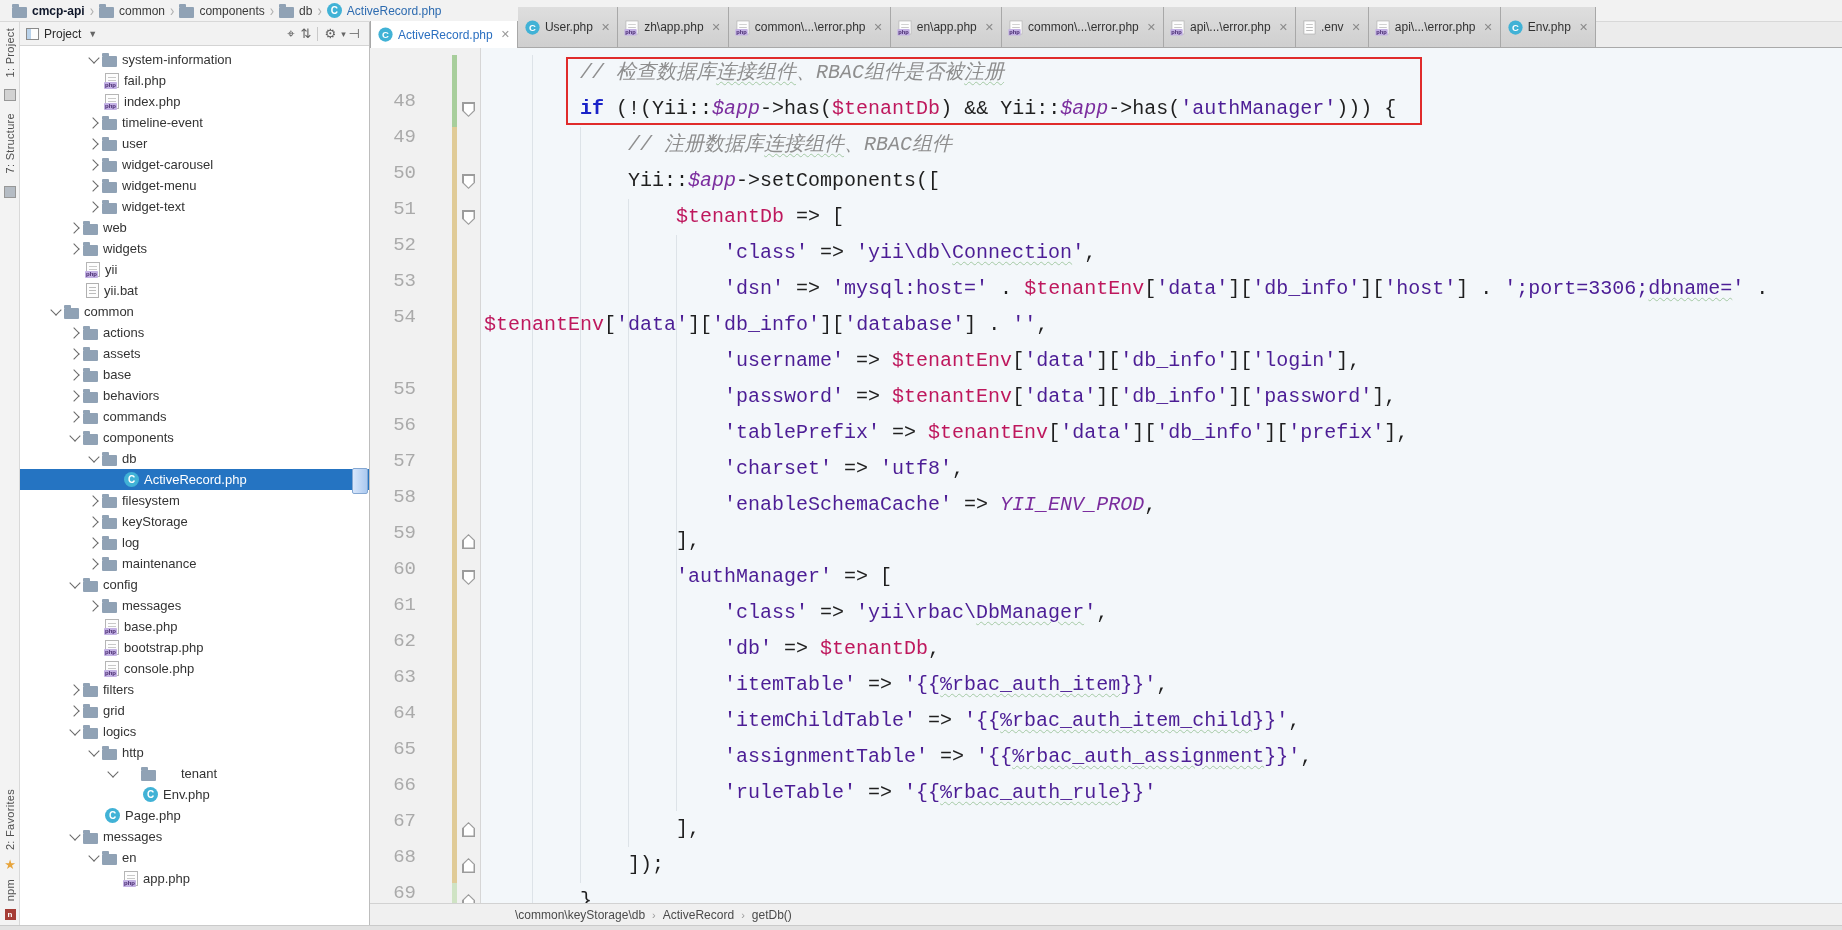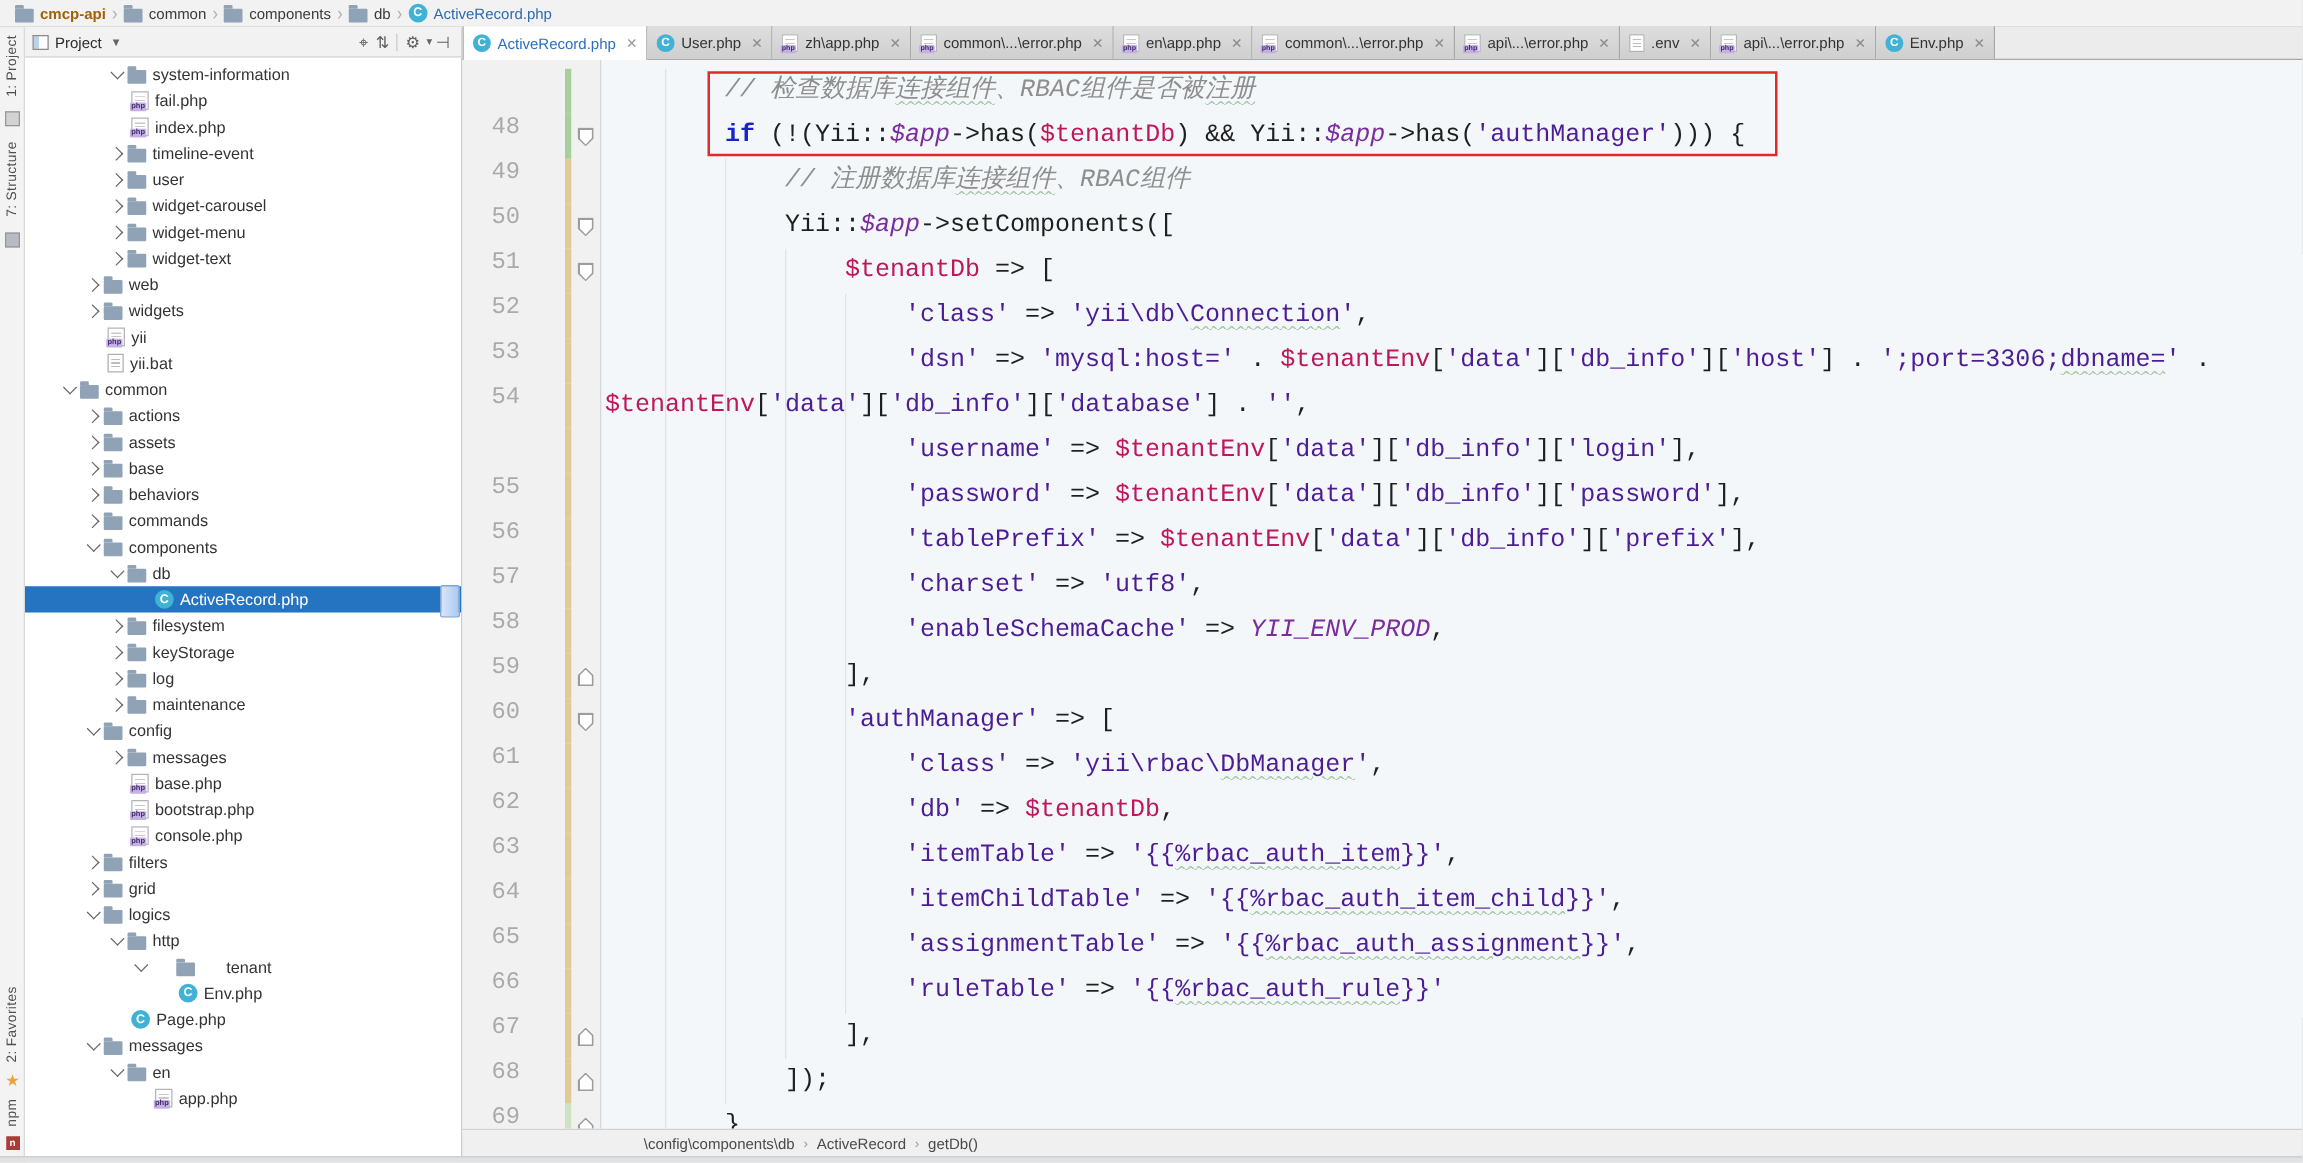--- a/index.html
+++ b/index.html
@@ -2,21 +2,21 @@
 <html><head>
 <meta charset="utf-8">
 <style>
   html,body{margin:0;padding:0;background:#d7d7d7;font-family:"Liberation Sans","DejaVu Sans",sans-serif;}
   .app{position:relative;width:1842px;height:930px;background:#ffffff;overflow:hidden;font-size:12px;color:#333;}
 
   
   .crumb-top{position:absolute;left:0;top:0;width:1842px;height:22px;background:#f2f2f2;border-bottom:1px solid #d8d8d8;display:flex;align-items:center;padding-left:8px;box-sizing:border-box;}
   .crumb-item{display:flex;align-items:center;gap:5px;padding:0 4px;height:22px;}
   .crumb-item .lbl{font-size:12px;color:#3a3a3a;}
-  .crumb-item.bold .lbl{font-weight:bold;color:#a16207;}
+  .crumb-item.bold .lbl{font-weight:bold;color:#0f172a;}
   .crumb-item.blue .lbl{color:#2d6bb0;}
   .crumb-sep{color:#b0b0b0;font-size:13px;margin:0 1px;transform:scaleY(1.25);}
 
   
   .tool-strip{position:absolute;left:0;top:22px;width:20px;height:908px;background:#f3f3f3;border-right:1px solid #d9d9d9;box-sizing:border-box;}
   .strip-top{position:absolute;top:6px;left:0;width:20px;display:flex;flex-direction:column;align-items:center;gap:12px;}
   .strip-bottom{position:absolute;bottom:10px;left:0;width:20px;display:flex;flex-direction:column;align-items:center;gap:8px;}
   .vtext{writing-mode:vertical-rl;transform:rotate(180deg);font-size:11px;color:#4f4f4f;letter-spacing:.3px;}
   .mini-ic{width:12px;height:12px;background:#d2d2d2;border:1px solid #979797;box-sizing:border-box;}
   .mini-ic.dark{background:#b5bcc4;}
@@ -50,21 +50,21 @@
   .ic-class{width:15px;height:15px;border-radius:50%;background:#41b2d6;color:#fff;font:bold 10px/15px "Liberation Sans",sans-serif;text-align:center;}
   .ic-class::after{content:"C";}
   .ic-php{width:14px;height:15px;background:#fdfdfd;border:1px solid #b5b5b5;box-sizing:border-box;}
   .ic-php::before{content:"";position:absolute;left:2px;top:3px;right:2px;height:7px;background:repeating-linear-gradient(#c9c9c9 0 1px,transparent 1px 3px);}
   .ic-php::after{content:"php";position:absolute;left:-2px;bottom:-2px;background:#c3b1e4;color:#46296e;font:bold 6px/7px "Liberation Sans",sans-serif;padding:0 1px;border-radius:1px;}
   .ic-text{width:13px;height:15px;background:#fdfdfd;border:1px solid #b0b0b0;box-sizing:border-box;}
   .ic-text::before{content:"";position:absolute;left:2px;top:3px;right:2px;height:9px;background:repeating-linear-gradient(#bdbdbd 0 1px,transparent 1px 3px);}
 
   
   .tabbar{position:absolute;left:370px;top:22px;width:1472px;height:26px;background:#ececec;border-bottom:1px solid #a9a9a9;display:flex;align-items:flex-end;box-sizing:border-box;}
-  .tab{height:26px;display:flex;align-items:center;gap:5px;padding:0 7px;font-size:12px;color:#333;background:linear-gradient(#dedede,#cfcfcf);border-right:1px solid #a8a8a8;box-sizing:border-box;white-space:nowrap;}
+  .tab{height:40px;display:flex;align-items:center;gap:5px;padding:0 7px;font-size:12px;color:#333;background:linear-gradient(#dedede,#cfcfcf);border-right:1px solid #a8a8a8;box-sizing:border-box;white-space:nowrap;}
   .tab .x{color:#8a8a8a;font-size:11px;margin-left:3px;}
   .tab.active{background:#ffffff;color:#2a6fc0;margin-bottom:-1px;height:27px;border-left:1px solid #a8a8a8;}
   .tab.active .x{color:#9a9a9a;}
   .tab .ic-class,.tab .ic-php,.tab .ic-text{transform:scale(.95);}
 
   
   .editor{position:absolute;left:370px;top:48px;width:1472px;height:855px;background:#f3f7fa;overflow:hidden;}
   .gutter-bg{position:absolute;left:0;top:0;width:111px;height:100%;background:#f1f1f1;border-right:1px solid #d6d6d6;box-sizing:border-box;}
   .gm{position:absolute;left:82px;width:5px;}
   .gm.a{background:#a8ce9c;}
@@ -618,21 +618,21 @@
         </div>
         <div class="fold close" style="top: 846px;">
           <i class="out"></i>
           <i class="in"></i>
         </div>
       </div>
     <div class="red-box"></div>
   </div>
 
   <div class="crumb-bottom" id="crumb-bottom">
-      <span class="bc">\config\components\db</span>
+      <span class="bc">\common\keyStorage\db</span>
       <span class="sep">›</span>
       <span class="bc">ActiveRecord</span>
       <span class="sep">›</span>
       <span class="bc">getDb()</span>
     </div>
   <div class="bottom-strip"></div>
 
 </div>
 
 </body></html>

